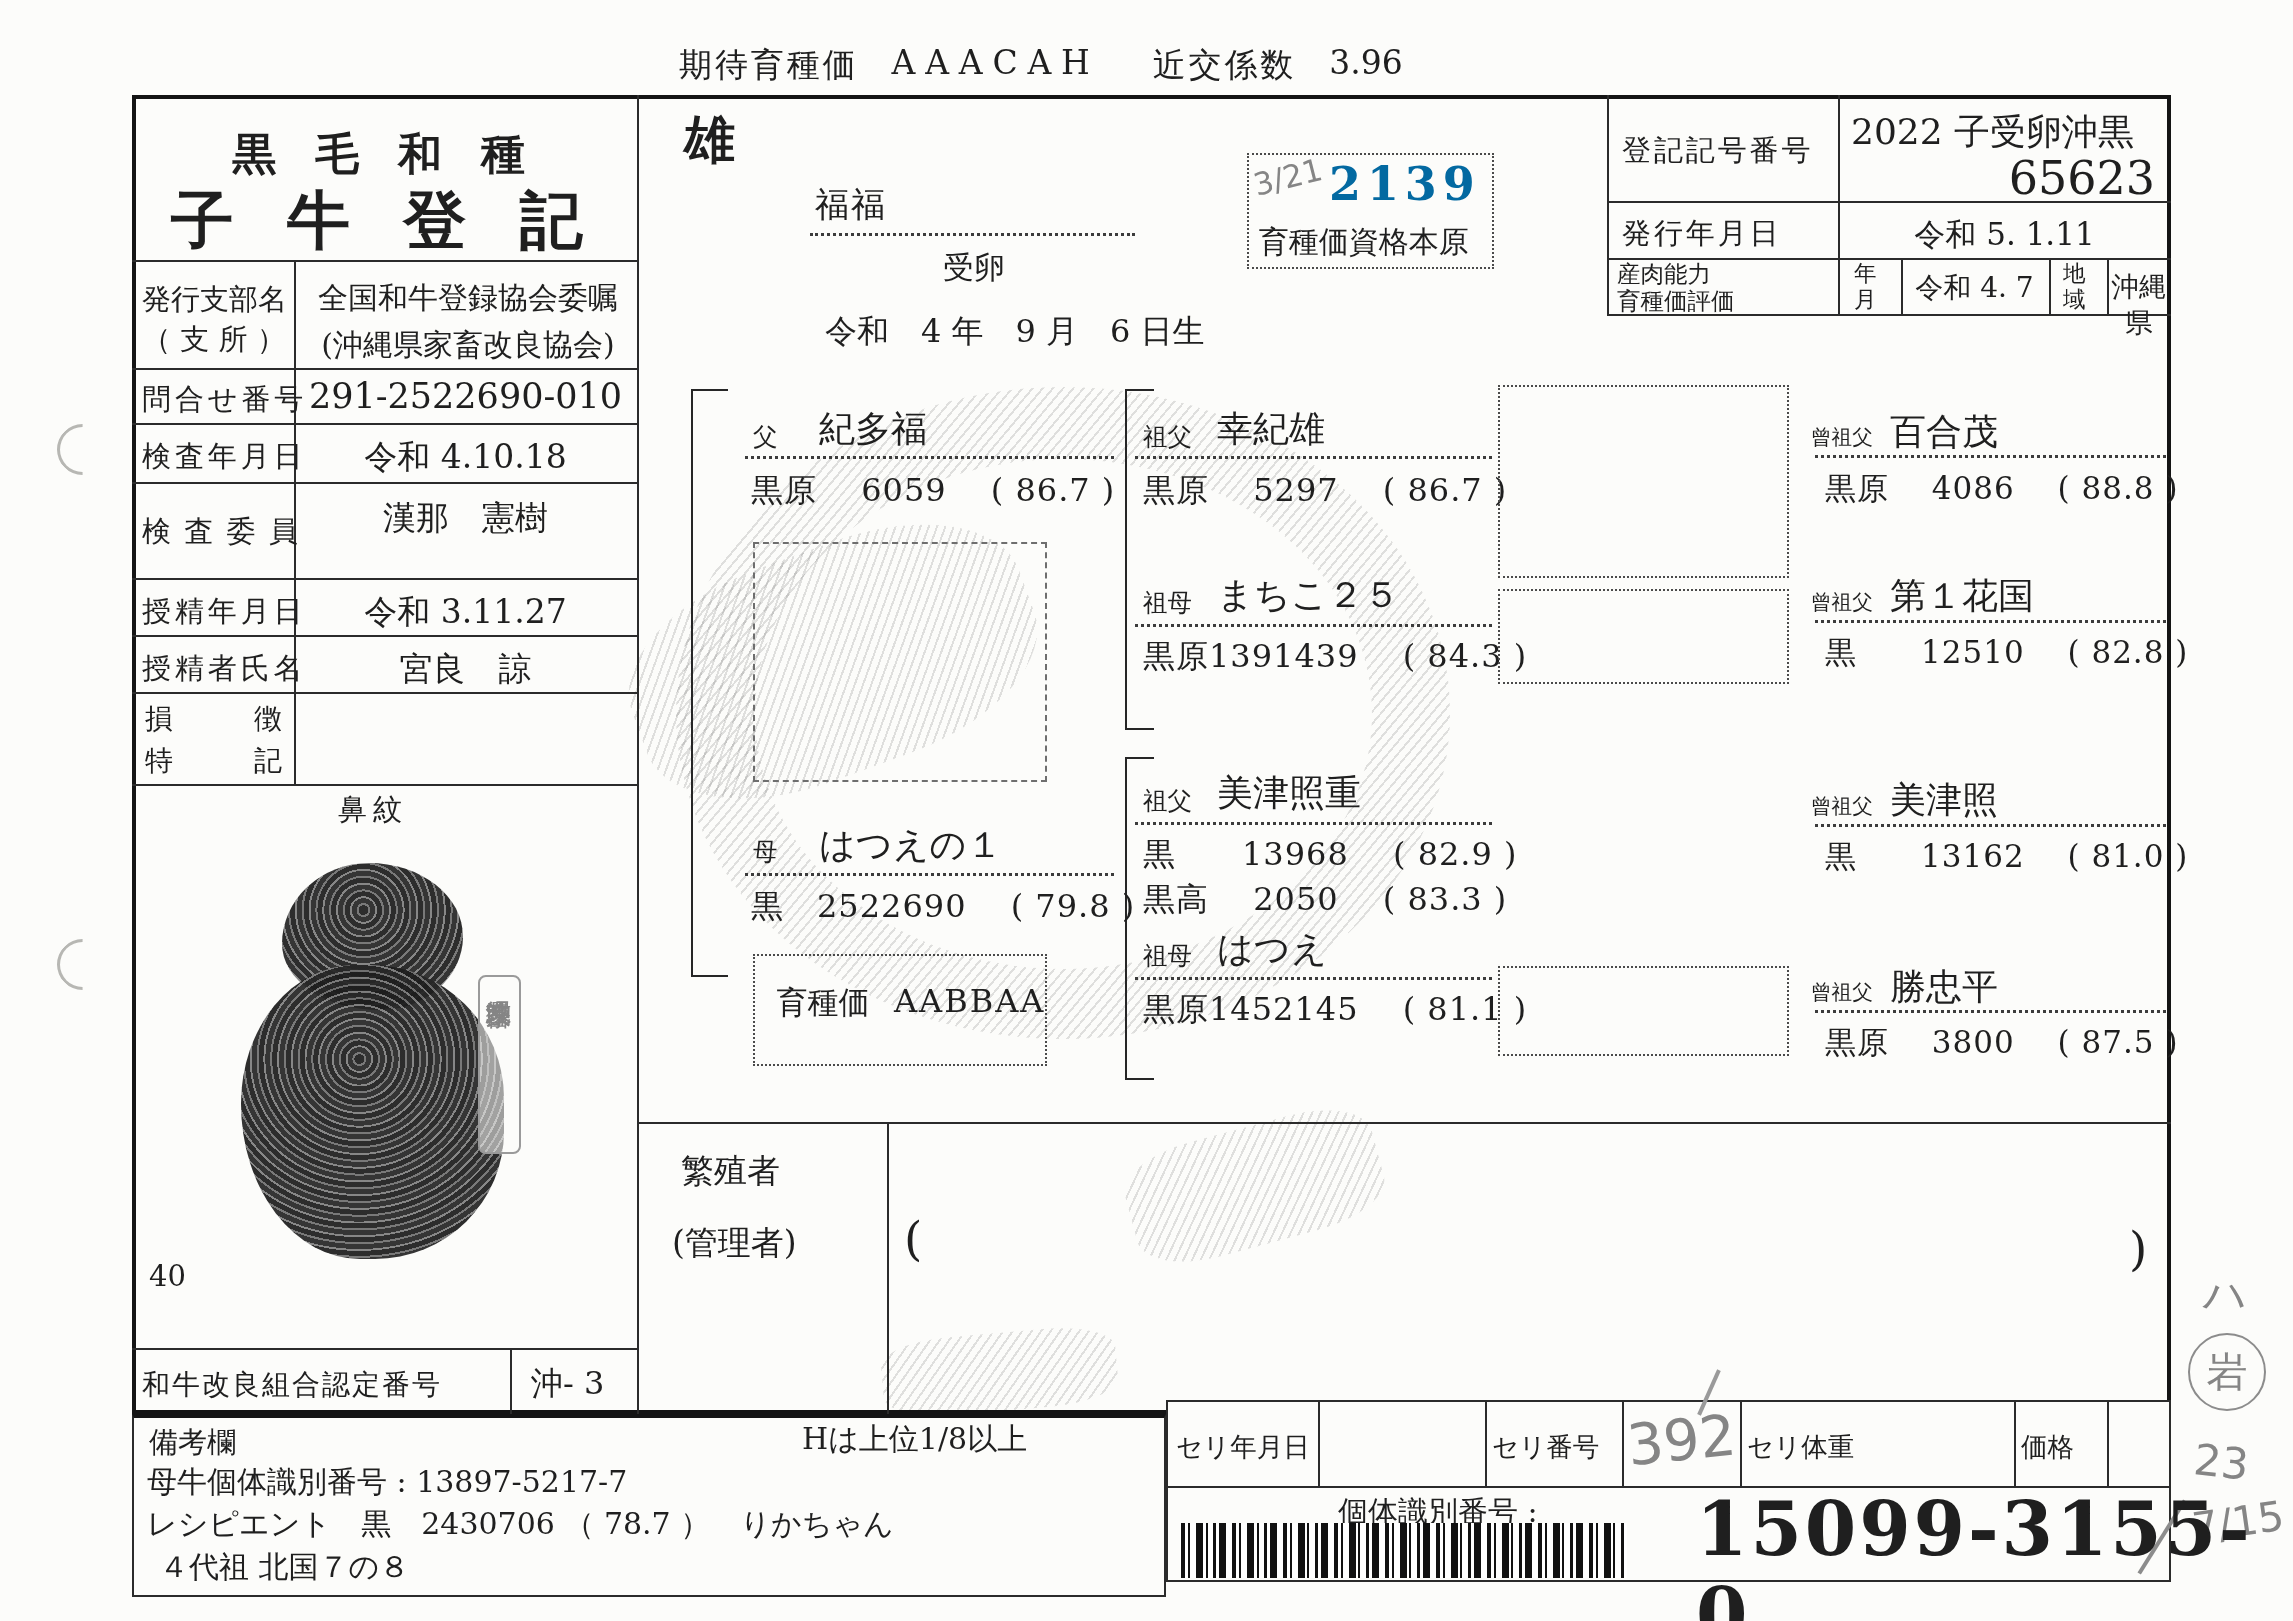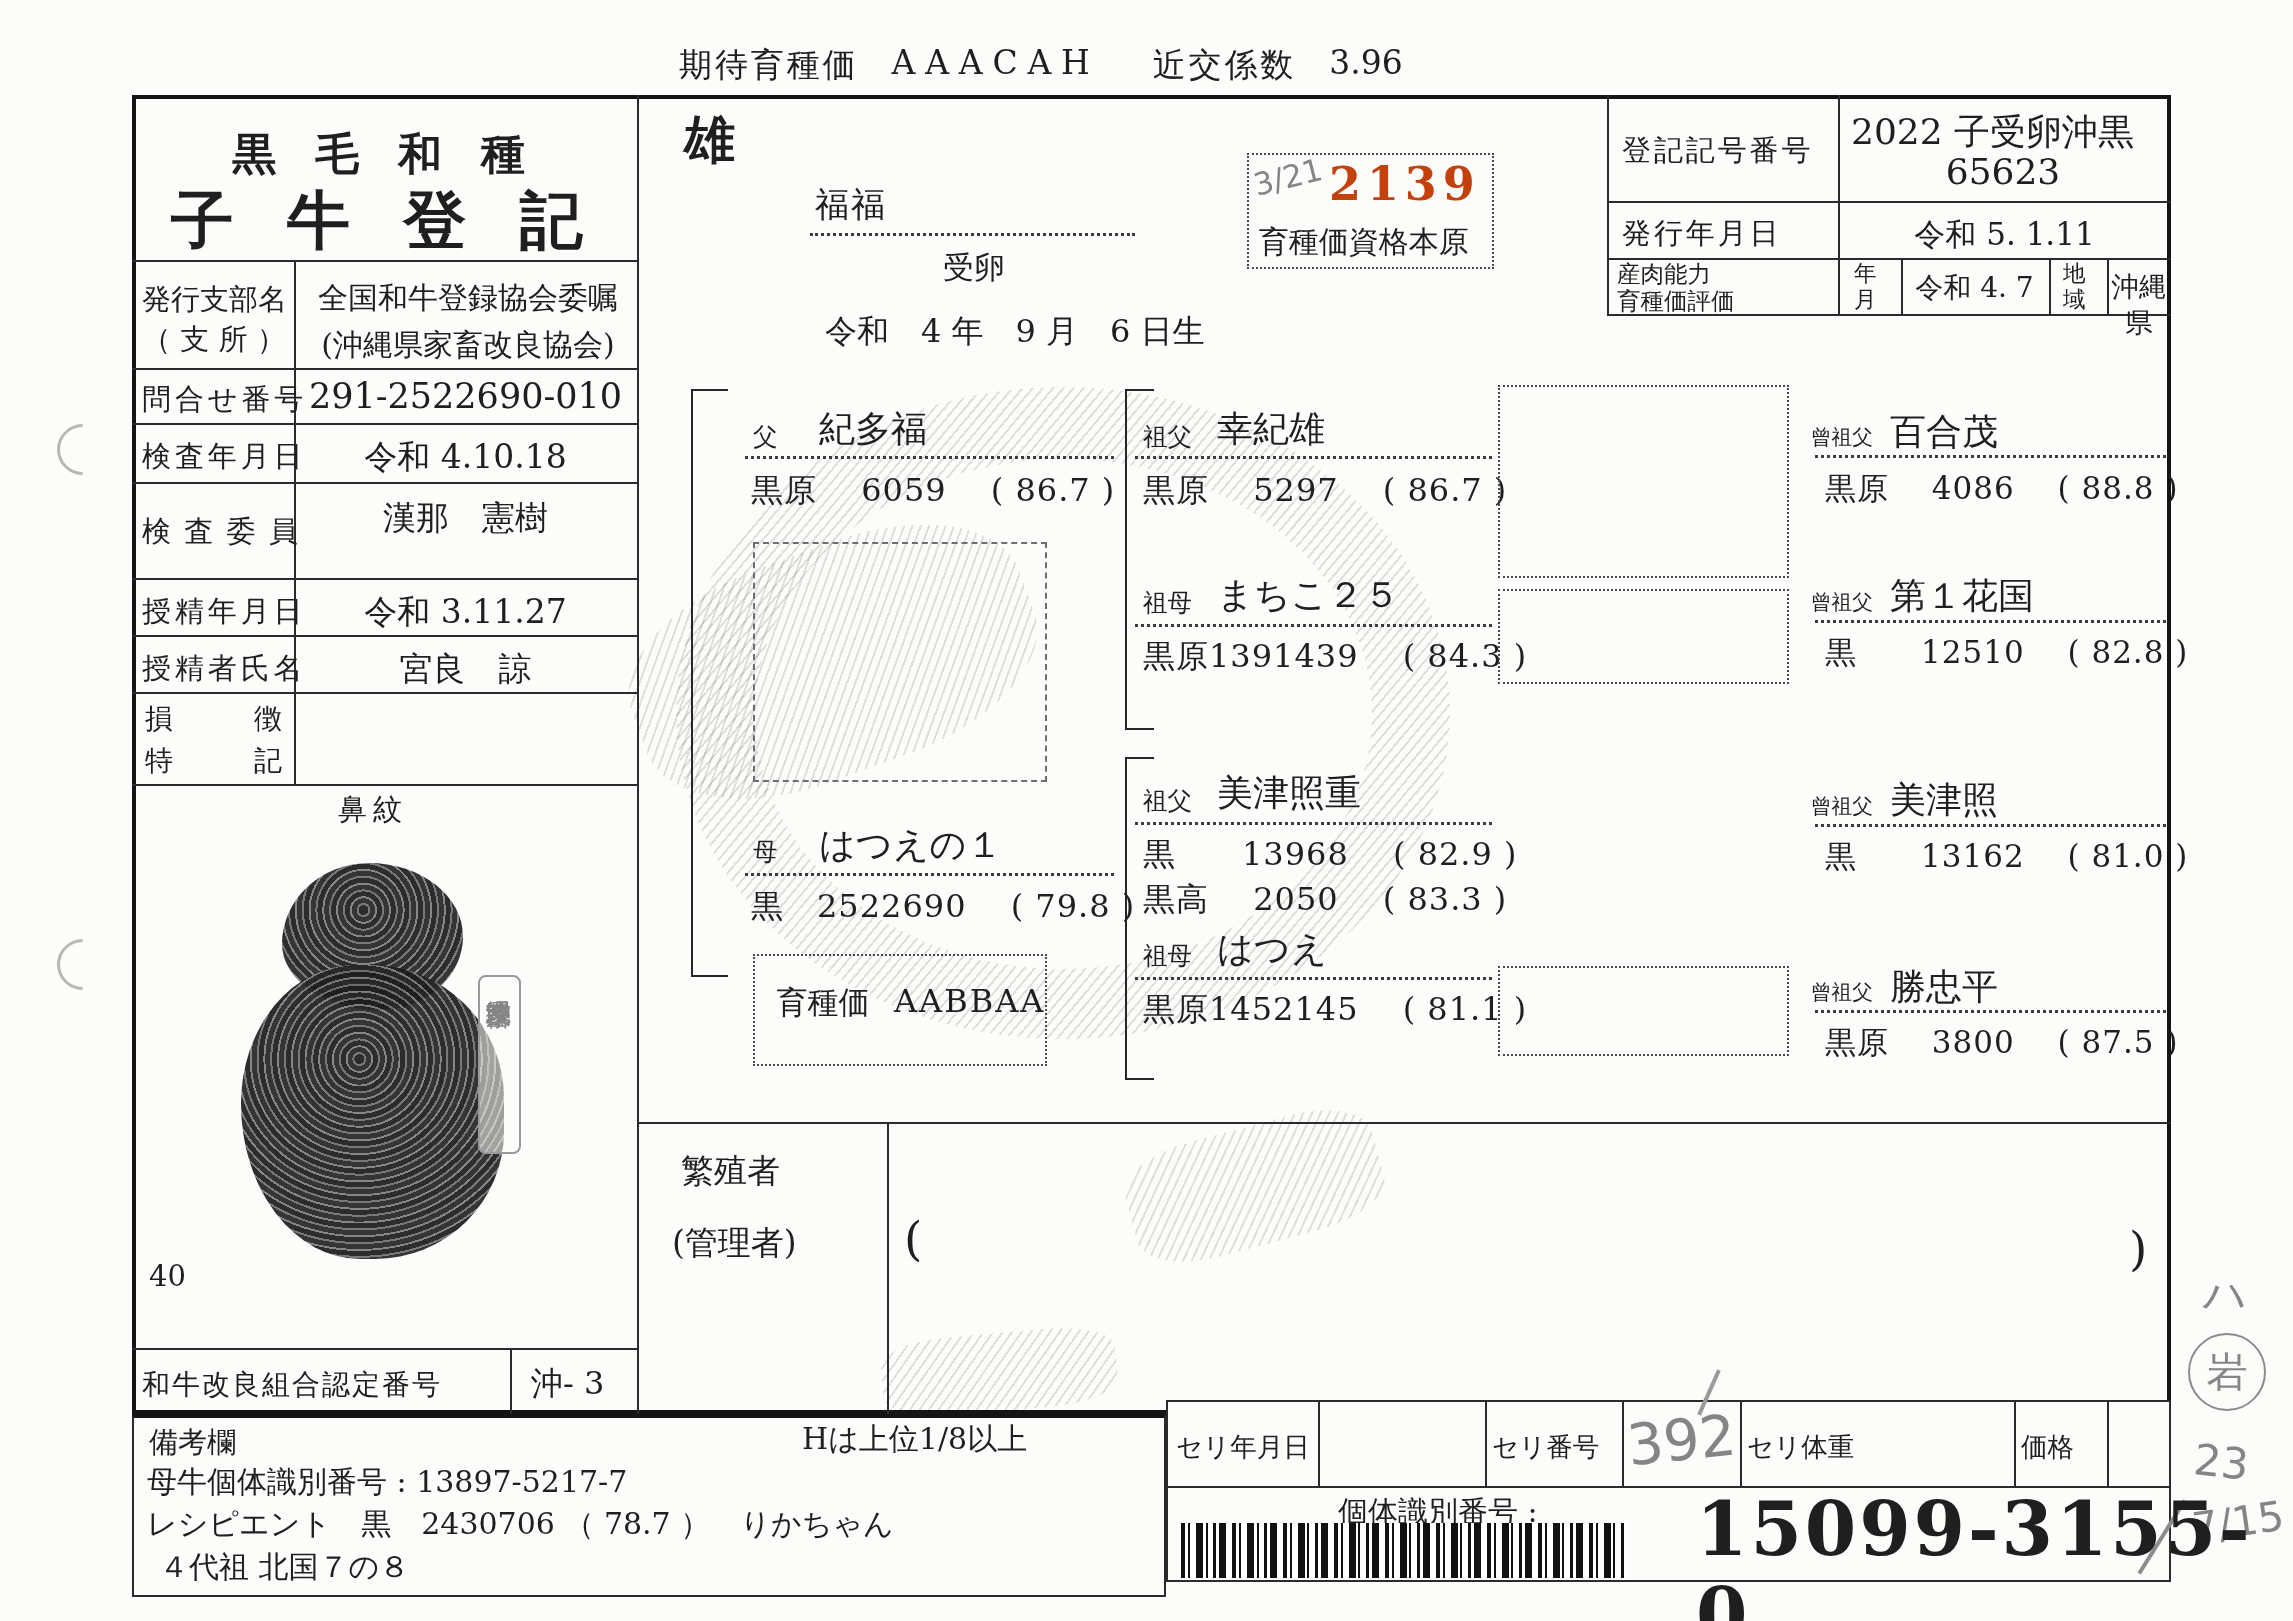--- a/index.html
+++ b/index.html
@@ -14,21 +14,21 @@
   .mainbox{position:absolute;left:132px;top:95px;width:2039px;height:1319px;
            border:4.9px solid #141414;box-sizing:border-box;z-index:1;background:transparent;}
   .bold{font-weight:bold;}
   .lbl{font-size:29px;}
   .val{font-size:33px;}
   .reg{font-size:32px;white-space:pre;letter-spacing:1px;}
   .rel{font-size:24.5px;}
   .rel3{font-size:20.6px;}
   .nm{font-size:36px;}
   .hw{font-family:"DejaVu Sans",sans-serif;color:#858585;}
-  .st{color:#c2410c;}
+  .st{color:#0369a1;}
   .dotbox{position:absolute;border:2.9px dotted #4a4a4a;box-sizing:border-box;z-index:2;}
   .dashbox{position:absolute;border:2.9px dashed #6e6e6e;box-sizing:border-box;z-index:2;}
   .brk{position:absolute;border-left:2.9px solid #262626;border-top:2.9px solid #262626;
        border-bottom:2.9px solid #262626;box-sizing:border-box;z-index:1;}
   .punch{position:absolute;width:45px;height:45px;border:3.9px solid #b7b7b3;border-radius:50%;
          border-right-color:transparent;border-top-color:transparent;transform:rotate(45deg);z-index:2;}
   .npat{background:repeating-radial-gradient(circle at 45% 32%,#1d1d1d 0 4.9px,#6f6f6f 4.9px 6.9px,
         #262626 6.9px 11.8px,#7e7e7e 11.8px 13.7px);opacity:.93;}
   .flexrow{display:flex;justify-content:space-between;}
   .vert{writing-mode:vertical-rl;}
@@ -136,21 +136,21 @@
   <div class="vl" style="left:1838px;top:95px;height:219px;"></div>
   <div class="hl" style="left:1607px;top:201px;width:564px;"></div>
   <div class="hl" style="left:1607px;top:258px;width:564px;"></div>
   <div class="hl" style="left:1607px;top:314px;width:564px;border-top-width:2.9px;"></div>
   <div class="vl" style="left:1901px;top:258px;height:56px;"></div>
   <div class="vl" style="left:2049px;top:258px;height:56px;"></div>
   <div class="vl" style="left:2107px;top:258px;height:56px;"></div>
 
   <div class="abs lbl" style="left:1622px;top:131px;letter-spacing:2.9px;">登記記号番号</div>
   <div class="abs" style="left:1851px;top:108px;font-size:36px;">2022 子受卵沖黒</div>
-  <div class="abs" style="left:1851px;top:151px;width:304px;text-align:center;font-size:36px;">65623</div>
+  <div class="abs" style="left:1851px;top:151px;width:304px;text-align:right;font-size:46px;">65623</div>
   <div class="abs lbl" style="left:1622px;top:214px;letter-spacing:2.9px;">発行年月日</div>
   <div class="abs" style="left:1838px;top:214px;width:333px;text-align:center;font-size:31px;">令和 5. 1.11</div>
   <div class="abs" style="left:1617px;top:261px;font-size:23.5px;line-height:26.5px;">
     <div>産肉能力</div>
     <div>育種価評価</div>
   </div>
   <div class="abs" style="left:1854px;top:261px;width:25.5px;font-size:22.5px;line-height:25.5px;word-break:break-all;">年月</div>
   <div class="abs" style="left:1901px;top:269px;width:147px;text-align:center;font-size:28px;">令和 4. 7</div>
   <div class="abs" style="left:2063px;top:261px;width:25.5px;font-size:22.5px;line-height:25.5px;word-break:break-all;">地域</div>
   <div class="abs" style="left:2107px;top:269px;width:64px;text-align:center;font-size:27.4px;">沖縄県</div>

